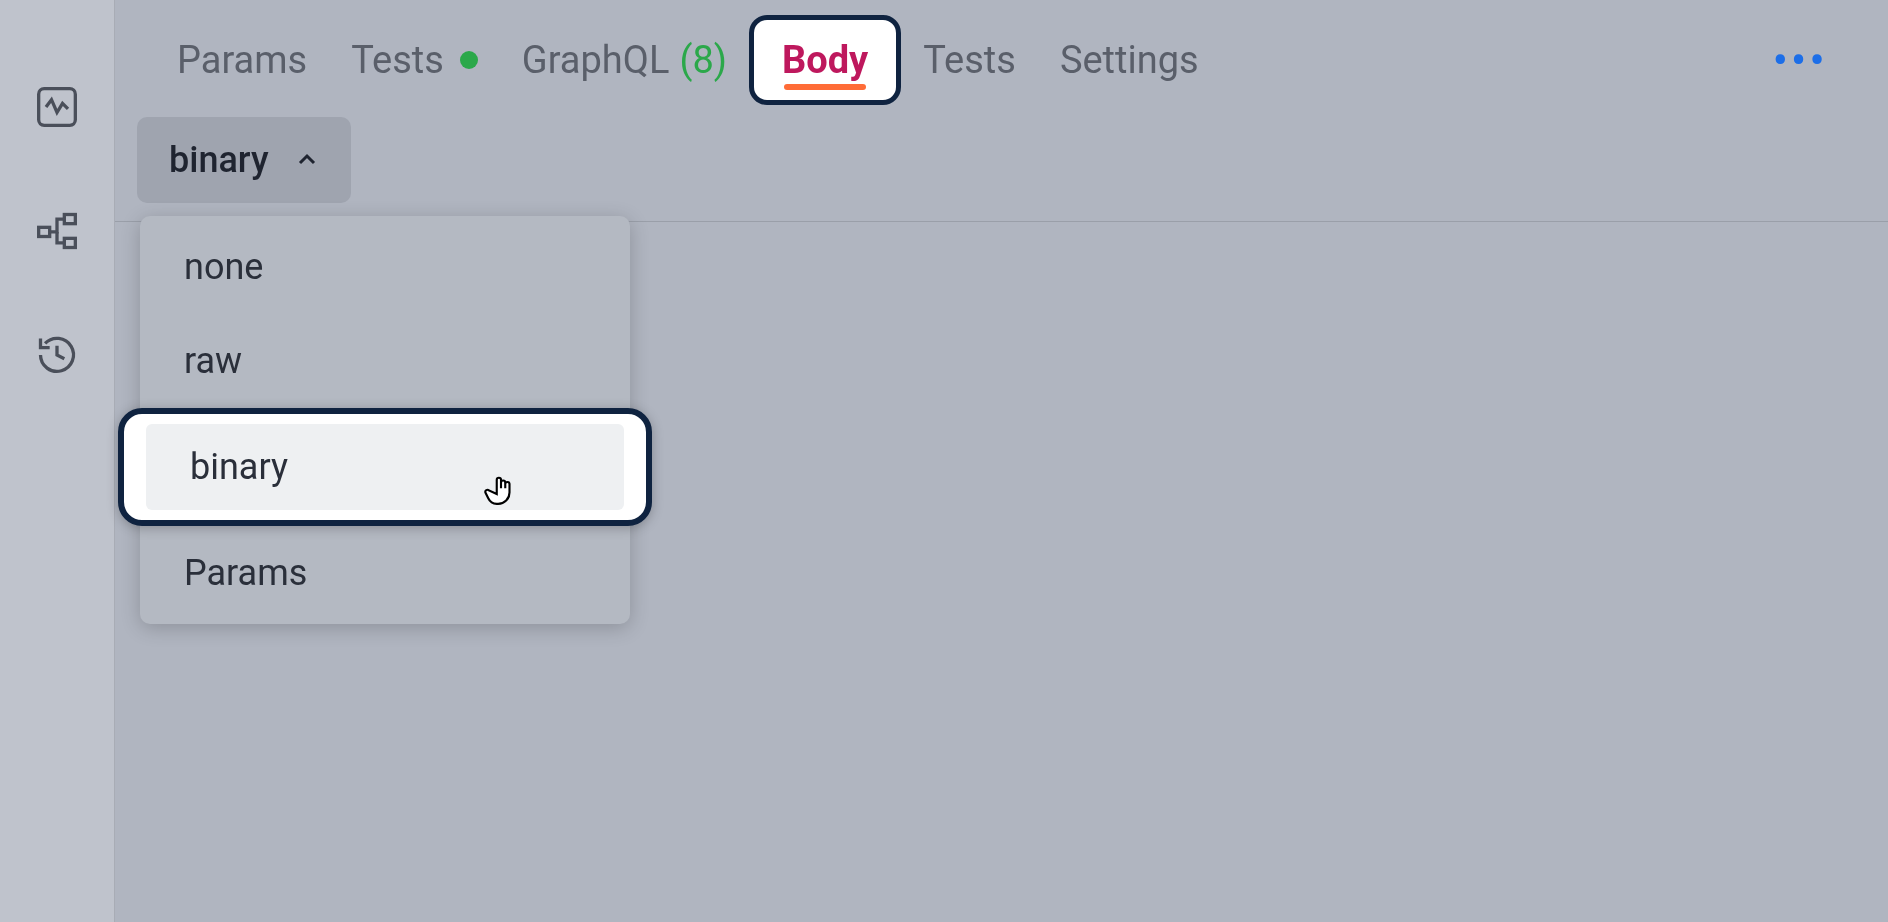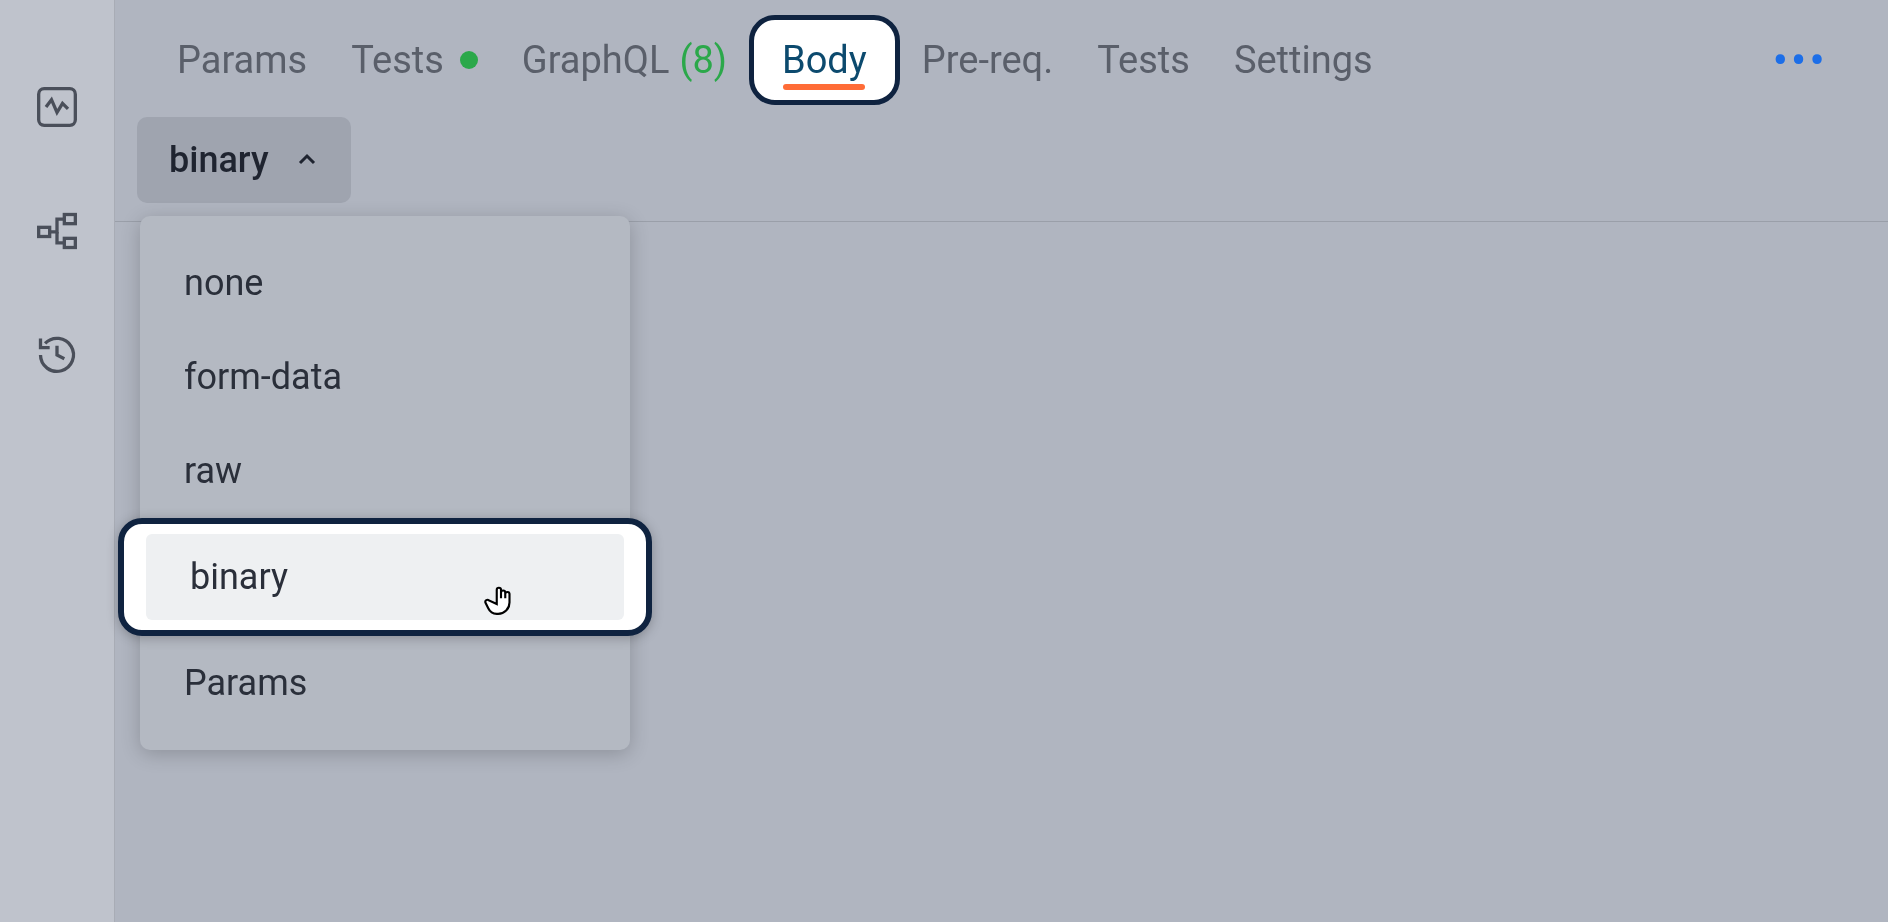--- a/index.html
+++ b/index.html
@@ -64,26 +64,26 @@
       border-radius: 50%;
       background: #2ba84a;
       display: inline-block;
       margin-left: 6px;
     }
     .tab-headers-count {
       color: #2ba84a;
     }
     .tab-active {
       background: #ffffff;
-      color: #0c4a6e;
+      color: #be185d;
       border: 5px solid #0f2340;
-      border-radius: 26px;
+      border-radius: 18px;
       padding: 18px 28px;
       position: relative;
-      font-weight: 400;
+      font-weight: 700;
     }
     .tab-active::after {
       content: '';
       display: block;
       position: absolute;
       left: 50%;
       transform: translateX(-50%);
       bottom: 10px;
       width: 82px;
       height: 6px;
@@ -124,21 +124,21 @@
       width: 100%;
     }
     .dropdown {
       position: absolute;
       left: 140px;
       top: 216px;
       width: 490px;
       background: #b4b9c2;
       border-radius: 10px;
       box-shadow: 0 4px 20px rgba(0,0,0,0.2);
-      padding: 20px 0;
+      padding: 4px 0;
       z-index: 10;
     }
     .dropdown-item {
       padding: 26px 44px;
       font-size: 36px;
       color: #2a2f3a;
       cursor: pointer;
       white-space: nowrap;
       overflow: hidden;
       text-overflow: ellipsis;
@@ -202,41 +202,39 @@
     <div class="tab">Params</div>
     <div class="tab">
       <span>Tests</span>
       <span class="tab-auth-dot"></span>
     </div>
     <div class="tab">
       <span>GraphQL</span>
       <span class="tab-headers-count">(8)</span>
     </div>
     <div class="tab tab-active">Body</div>
-    <div class="tab">Pre-req.</div>
     <div class="tab">Tests</div>
     <div class="tab">Settings</div>
     <div class="more-btn">•••</div>
   </div>
 
   <div class="body-type-row">
     <div class="body-type-selector">
       <span>binary</span>
       <svg class="chevron-up" viewBox="0 0 24 24" fill="none" stroke="#1f2430" stroke-width="3">
         <polyline points="5,15 12,8 19,15"></polyline>
       </svg>
     </div>
   </div>
 
   <div class="divider"></div>
 </div>
 
 <div class="dropdown">
   <div class="dropdown-item">none</div>
-  <div class="dropdown-item">form-data</div>
   <div class="dropdown-item">raw</div>
   <div class="dropdown-item-highlighted-wrapper">
     <div class="dropdown-item-highlighted">
       <span>binary</span>
       <svg class="hand-cursor" viewBox="0 0 24 28" fill="#ffffff" stroke="#000000" stroke-width="1.5">
         <path d="M9 10 V4 a1.5 1.5 0 0 1 3 0 V10 M12 10 V6 a1.5 1.5 0 0 1 3 0 V10 M15 10 V7 a1.5 1.5 0 0 1 3 0 V13 a8 8 0 0 1 -8 8 h-1 a7 7 0 0 1 -6 -4 l-2 -4 a1.5 1.5 0 0 1 2.5 -1.5 L9 14 V4"></path>
       </svg>
     </div>
   </div>
   <div class="dropdown-item">Params</div>

